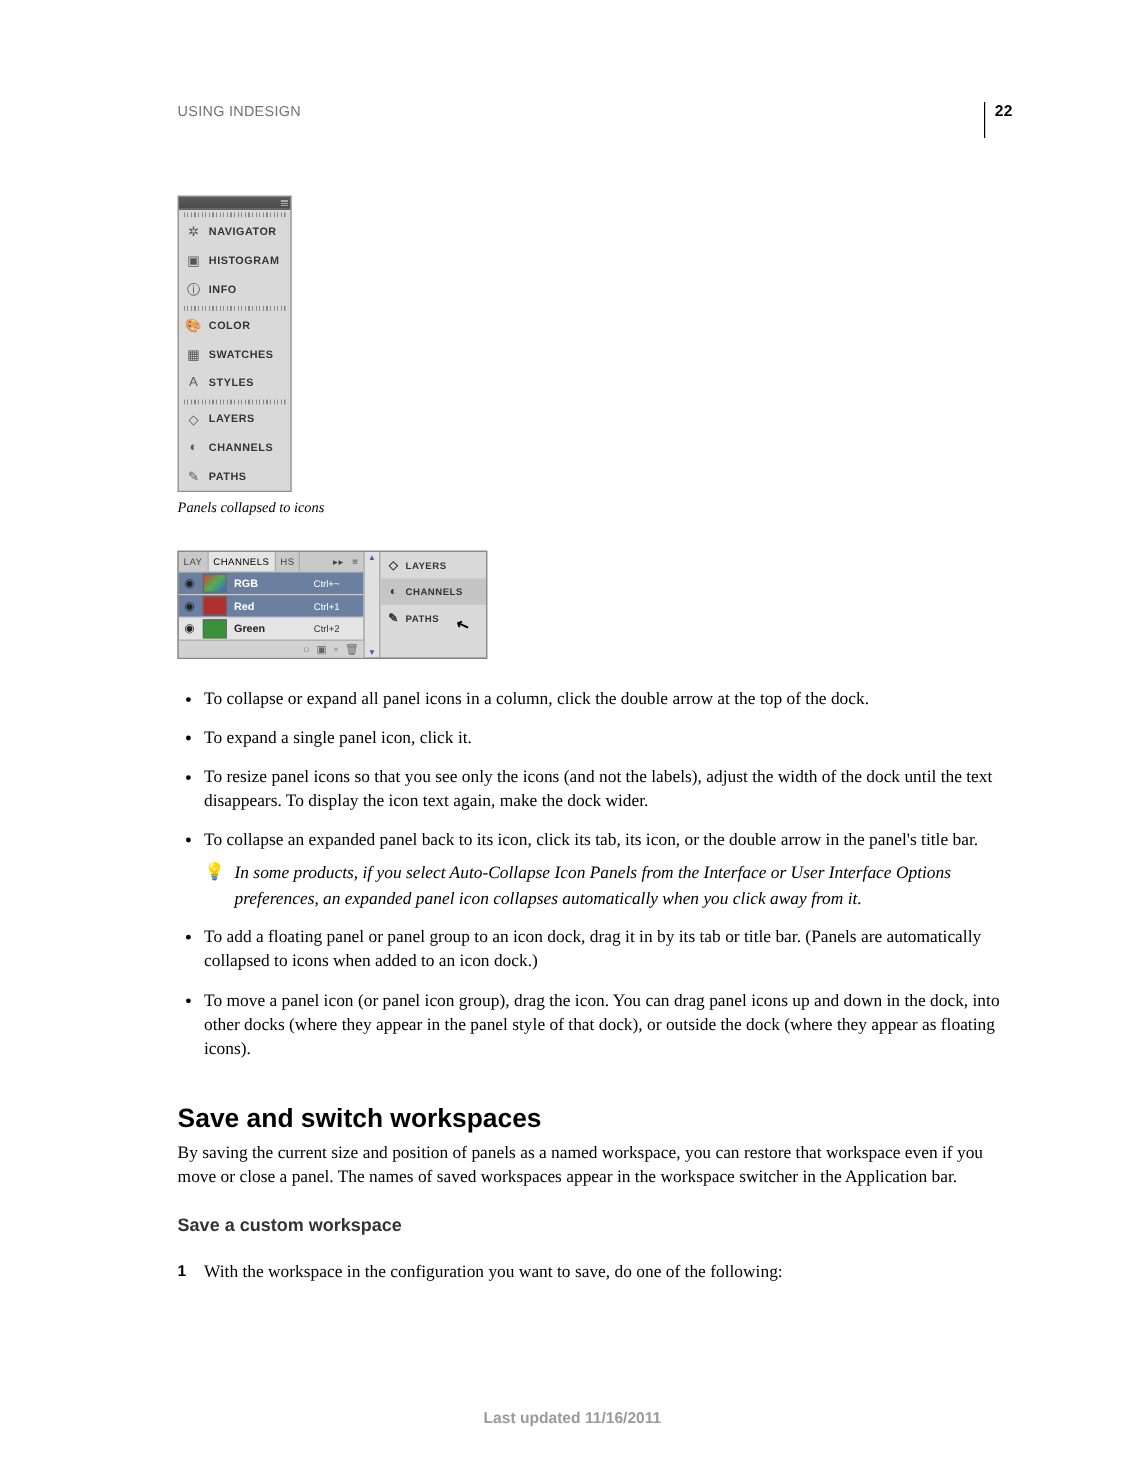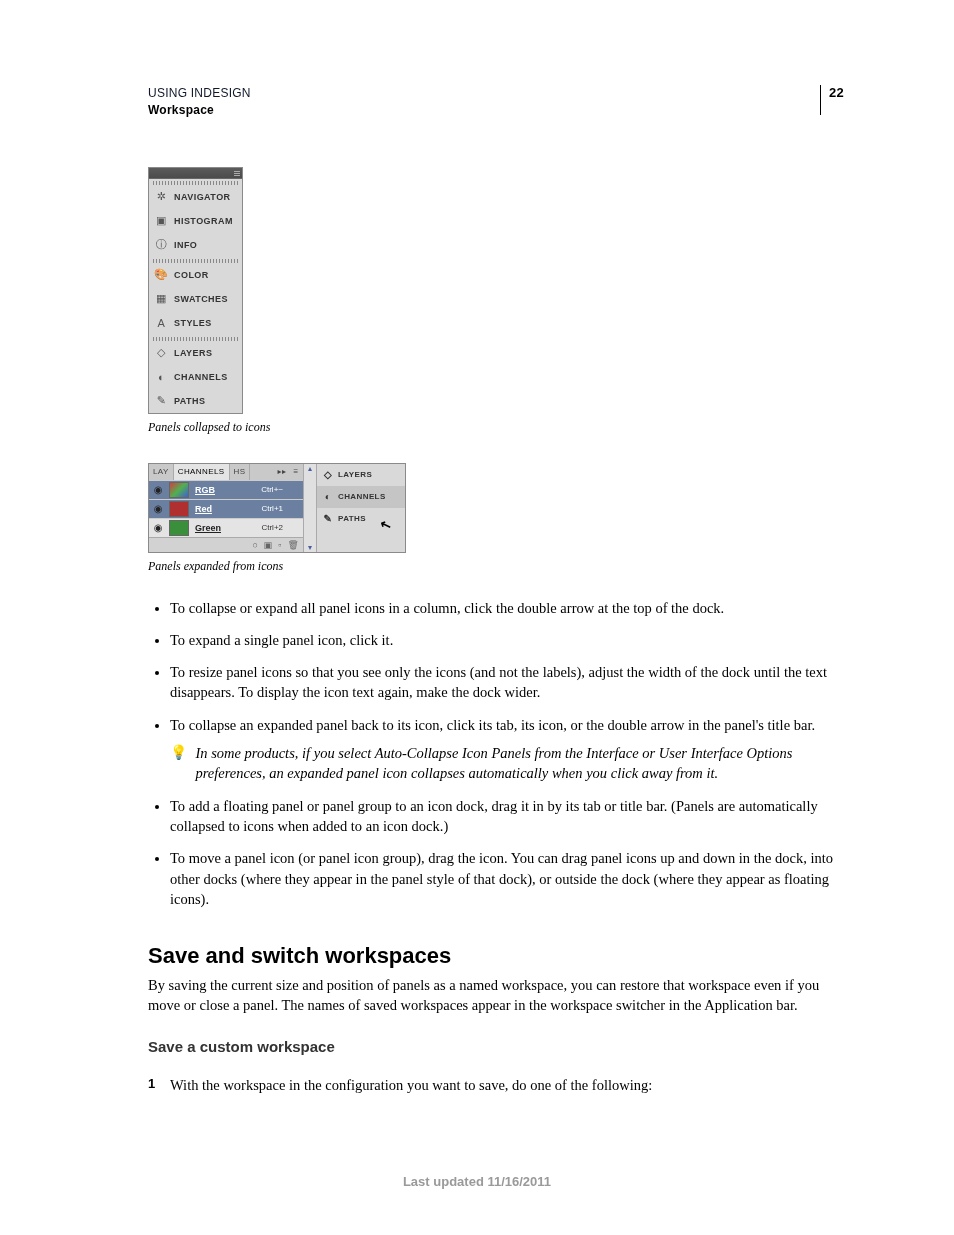--- a/index.html
+++ b/index.html
@@ -22,21 +22,21 @@
     align-items: flex-start;
   }
   .header-titles {
     flex: 1;
     font-family: "Myriad Pro", "Helvetica Neue", Arial, sans-serif;
     font-size: 12px;
     line-height: 1.4;
     letter-spacing: 0.02em;
   }
   .header-titles .chapter {
-    color: #0f172a;
+    color: #737373;
   }
   .header-titles .section {
     font-weight: 700;
     color: #000;
   }
   .page-num-bar {
     border-left: 1px solid #000;
     height: 30px;
     padding-left: 8px;
     font-family: "Myriad Pro", "Helvetica Neue", Arial, sans-serif;
@@ -145,21 +145,21 @@
     font-size: 9px;
     border-top: 1px solid #ccc;
   }
   .ch-row .eye {
     width: 18px; text-align: center; font-size: 10px; color: #222;
   }
   .ch-row .sw {
     width: 18px; height: 14px; margin: 0 2px;
     border: 1px solid #666;
   }
-  .ch-row .lbl { flex: 1; padding-left: 4px; font-weight: 600; color: #222; text-decoration: underline; }
+  .ch-row .lbl { flex: 1; padding-left: 4px; font-weight: 600; color: #222; }
   .ch-row .sc { padding-right: 20px; color: #333; font-size: 8px; }
   .ch-row.sel { background: #6b7fa0; color: #fff; }
   .ch-row.sel .lbl, .ch-row.sel .sc { color: #fff; }
   .ch-bottom {
     height: 14px;
     background: #d2d2d2;
     border-top: 1px solid #aaa;
     display: flex;
     justify-content: flex-end;
     gap: 6px;
@@ -290,21 +290,20 @@
   }
 </style>
 </head>
 <body>
 
 <div class="page">
 
   <div class="header-row">
     <div class="header-titles">
       <div class="chapter">USING INDESIGN</div>
-      <div class="section">Workspace</div>
     </div>
     <div class="page-num-bar">22</div>
   </div>
 
   <div class="panel-stack">
     <div class="titlebar"></div>
     <div class="dotted-sep"></div>
     <div class="panel-item">
       <span class="p-icon">✲</span>
       <span class="p-label">NAVIGATOR</span>
@@ -396,21 +395,20 @@
           <span>CHANNELS</span>
         </div>
         <div class="mini-item">
           <span class="m-icon">✎</span>
           <span>PATHS</span>
           <span class="cursor-arrow">↖</span>
         </div>
       </div>
     </div>
   </div>
-  <div class="caption">Panels expanded from icons</div>
 
   <ul class="body-bullets">
     <li>To collapse or expand all panel icons in a column, click the double arrow at the top of the dock.</li>
     <li>To expand a single panel icon, click it.</li>
     <li>To resize panel icons so that you see only the icons (and not the labels), adjust the width of the dock until the text disappears. To display the icon text again, make the dock wider.</li>
     <li>
       <span>To collapse an expanded panel back to its icon, click its tab, its icon, or the double arrow in the panel's title bar.</span>
       <div class="tip-row">
         <span class="bulb">💡</span>
         <span>In some products, if you select Auto-Collapse Icon Panels from the Interface or User Interface Options preferences, an expanded panel icon collapses automatically when you click away from it.</span>

